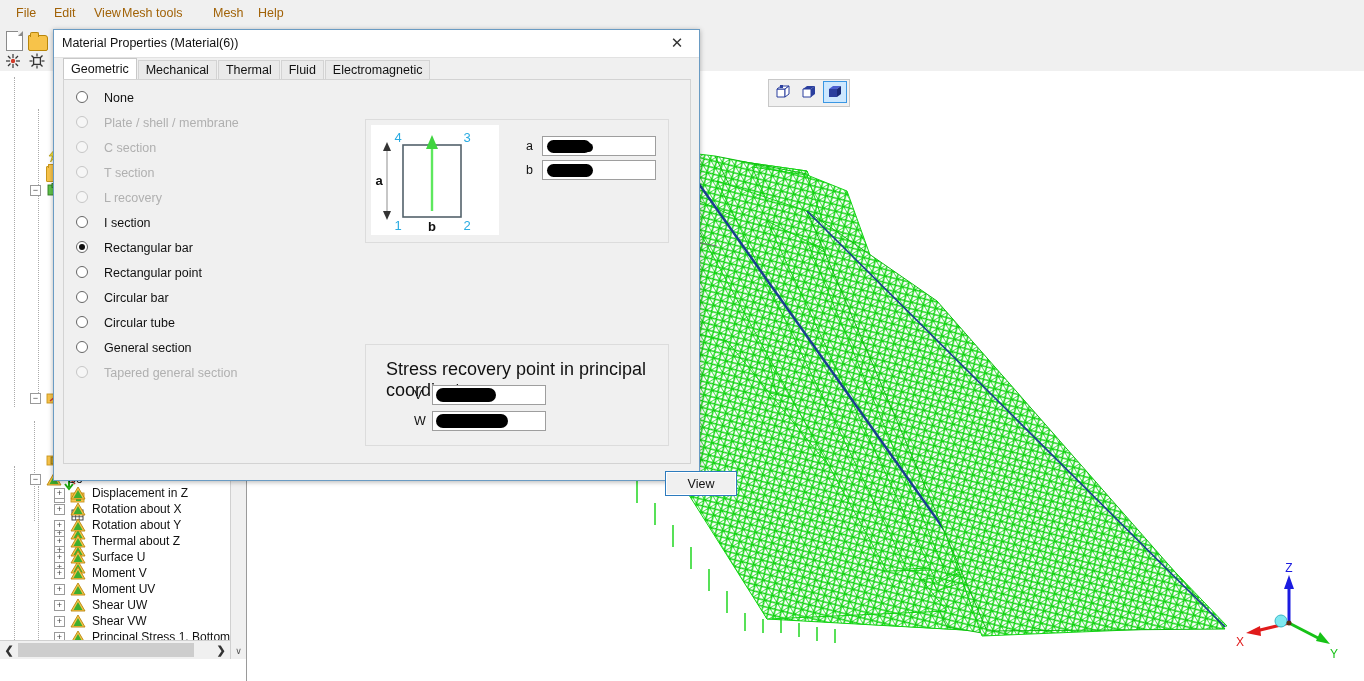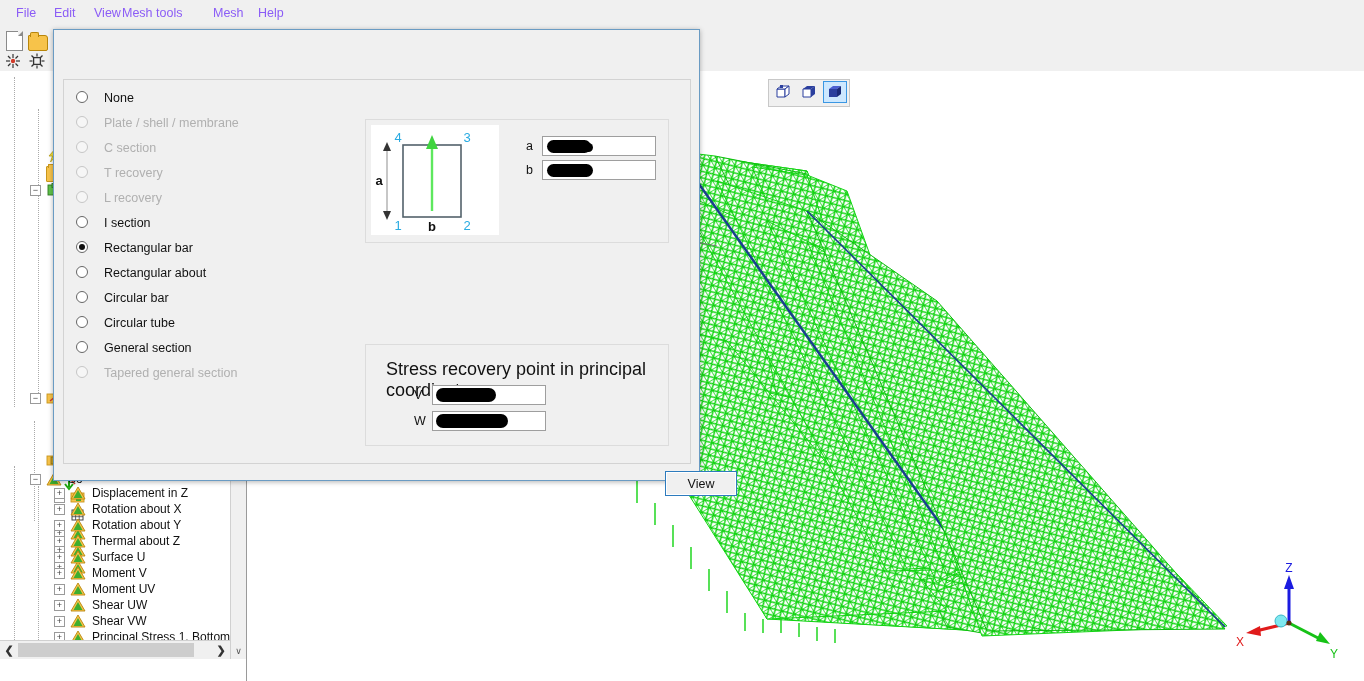--- a/index.html
+++ b/index.html
@@ -7,21 +7,21 @@
     width:1364px;height:681px;overflow:hidden;
     font-family:"Liberation Sans", sans-serif;
     font-size:12px;color:#000;background:#ffffff;
     position:relative;
   }
   
   #app{position:absolute;inset:0;background:#f0f0f0;}
   #menubar{position:absolute;left:0;top:0;width:1364px;height:25px;background:#f0f0f0;}
   .menu-item{
     position:absolute;top:5px;height:16px;line-height:16px;
-    font-size:12.5px;color:#8b5cf6;padding:0 6px;cursor:default;white-space:nowrap;
+    font-size:12.5px;color:#a16207;padding:0 6px;cursor:default;white-space:nowrap;
   }
 
   #toolbar{position:absolute;left:0;top:25px;width:1364px;height:46px;background:#f0f0f0;}
   .tb-icon{position:absolute;cursor:default;}
 
   
   .ico-newdoc{width:15px;height:18px;background:#fff;border:1px solid #8a8a8a;}
   .ico-newdoc:after{content:"";position:absolute;right:-1px;top:-1px;width:0;height:0;
     border-left:5px solid #f0f0f0;border-bottom:5px solid #8a8a8a;}
   
@@ -577,55 +577,66 @@
       <line x1="55" y1="60" x2="86" y2="76" stroke="#17c217" stroke-width="3"></line>
       <polygon points="96,81 82,78 86,69" fill="#17c217"></polygon>
       <text x="100" y="95" font-size="12" fill="#17c217" text-anchor="middle" font-family="Liberation Sans, sans-serif">Y</text>
 
       <circle cx="47" cy="58" r="6" fill="#7fe8f0" stroke="#3ab8c8" stroke-width="1"></circle>
       <circle cx="55" cy="60" r="2.5" fill="#5a3010"></circle>
     </svg>
   </div>
 
   <div id="dialog">
-
+    <div id="dlgtitlebar">
+      <div id="dlgtitle">Material Properties (Material(6))</div>
+      <div id="dlgclose">✕</div>
+    </div>
+
+    <div id="tabs">
+      <div class="tab active">Geometric</div>
+      <div class="tab">Mechanical</div>
+      <div class="tab">Thermal</div>
+      <div class="tab">Fluid</div>
+      <div class="tab">Electromagnetic</div>
+    </div>
 
     <div id="tabpage">
 
       <div class="radio-row" style="top:9px">
         <span class="rb"></span>
         <span class="rlabel">None</span>
       </div>
       <div class="radio-row dis" style="top:34px">
         <span class="rb"></span>
         <span class="rlabel">Plate / shell / membrane</span>
       </div>
       <div class="radio-row dis" style="top:59px">
         <span class="rb"></span>
         <span class="rlabel">C section</span>
       </div>
       <div class="radio-row dis" style="top:84px">
         <span class="rb"></span>
-        <span class="rlabel">T recovery</span>
+        <span class="rlabel">T section</span>
       </div>
       <div class="radio-row dis" style="top:109px">
         <span class="rb"></span>
         <span class="rlabel">L recovery</span>
       </div>
       <div class="radio-row" style="top:134px">
         <span class="rb"></span>
         <span class="rlabel">I section</span>
       </div>
       <div class="radio-row" style="top:159px">
         <span class="rb on"></span>
         <span class="rlabel">Rectangular bar</span>
       </div>
       <div class="radio-row" style="top:184px">
         <span class="rb"></span>
-        <span class="rlabel">Rectangular about</span>
+        <span class="rlabel">Rectangular point</span>
       </div>
       <div class="radio-row" style="top:209px">
         <span class="rb"></span>
         <span class="rlabel">Circular bar</span>
       </div>
       <div class="radio-row" style="top:234px">
         <span class="rb"></span>
         <span class="rlabel">Circular tube</span>
       </div>
       <div class="radio-row" style="top:259px">

